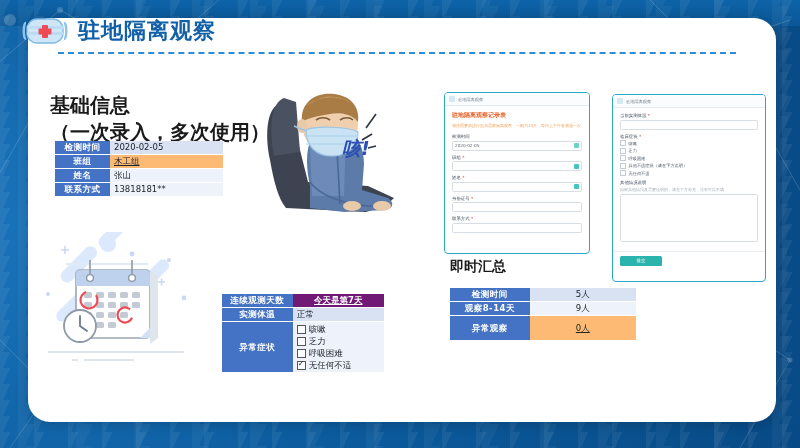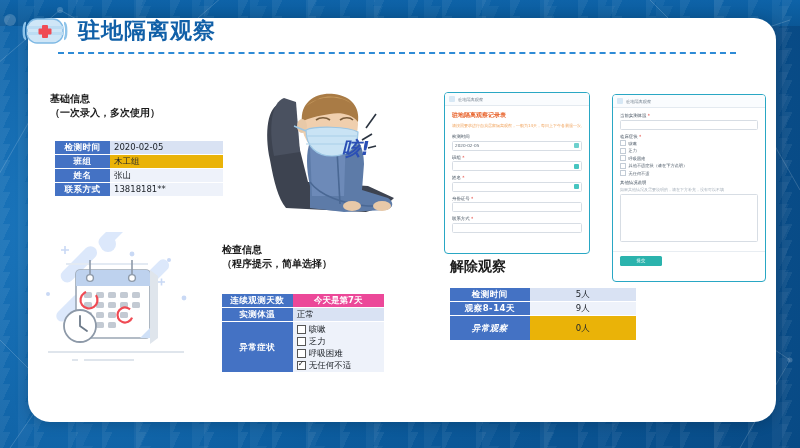--- a/index.html
+++ b/index.html
@@ -33,46 +33,46 @@
 
   
   .hdr{position:absolute;left:22px;top:14px;display:flex;align-items:center;gap:10px;}
   .mask-ic{width:46px;height:34px;position:relative;}
   .title{font-size:22px;font-weight:bold;color:#1160a8;letter-spacing:1px;
          font-family:"DejaVu Sans",sans-serif;}
   .dash{position:absolute;left:58px;top:52px;width:678px;height:0;
         border-top:2.5px dashed #2e8bd6;}
 
   
-  .h2{font-size:10px;font-weight:bold;color:#1a1a1a;line-height:1.35;
+  .h2{font-size:20px;font-weight:bold;color:#1a1a1a;line-height:1.35;
       font-family:"DejaVu Sans",sans-serif;white-space:pre;}
 
   .sec-basic{position:absolute;left:50px;top:92px;}
   .sec-check{position:absolute;left:222px;top:243px;}
   .sec-sum{position:absolute;left:450px;top:258px;font-size:14px;font-weight:bold;
            color:#1a1a1a;font-family:"DejaVu Sans",sans-serif;}
 
   
   table.dt{border-collapse:collapse;font-family:"DejaVu Sans",sans-serif;}
   table.dt td{padding:1px 4px;font-size:8.5px;line-height:11px;
               border-bottom:1px solid #ffffff;}
   td.lbl{background:#4472c4;color:#ffffff;font-weight:bold;text-align:center;
          letter-spacing:.5px;}
   td.val{background:#d9e2f3;color:#20252b;}
-  td.val.alt{background:#eab308;}
+  td.val.alt{background:#fdba74;text-decoration:underline;}
   td.val.plain{background:#eef2fa;}
 
   .tbl-basic{position:absolute;left:55px;top:141px;width:168px;}
   .tbl-basic td.lbl{width:52px;}
   .tbl-basic td.val{width:112px;}
 
   .tbl-check{position:absolute;left:222px;top:294px;width:162px;}
   .tbl-check td.lbl{width:70px;}
   .tbl-check td.val{width:92px;margin-top:47px;}
-  .tbl-check td.hdrval{background:#ec4899;color:#fff;font-weight:bold;}
+  .tbl-check td.hdrval{background:#701a75;color:#fff;font-weight:bold;text-decoration:underline;}
   .symlist{display:block;}
   .symrow{display:flex;align-items:center;gap:3px;font-size:8.5px;line-height:12px;color:#20252b;}
   .cbx{display:inline-block;width:7px;height:7px;border:1px solid #555;background:#fff;
        position:relative;flex:none;}
   .cbx.on:after{content:"✓";position:absolute;left:0;top:-4px;font-size:8px;color:#222;}
 
   .tbl-sum{position:absolute;left:450px;top:288px;width:186px;}
   .tbl-sum td.lbl{width:78px;}
   .tbl-sum td.val{width:108px;text-align:center;}
 
@@ -208,22 +208,20 @@
       <path d="M58 45 L46 40" stroke="#9cc6e4" stroke-width="1.4" fill="none"></path>
       <g stroke="#2b3440" stroke-width="1.6" fill="none">
         <path d="M118 42 L128 28"></path>
           <path d="M114 54 L124 48"></path>
           <path d="M120 62 L128 60"></path>
       </g>
     </svg>
   </div>
   <div class="cough-txt">咳!</div>
 
-  <div class="h2 sec-check">检查信息
-（程序提示，简单选择）</div>
   <table class="dt tbl-check">
     <tbody>
       <tr>
         <td class="lbl">连续观测天数</td>
         <td class="hdrval" style="text-align:center;">今天是第7天</td>
       </tr>
       <tr>
         <td class="lbl">实测体温</td>
         <td class="val">正常</td>
       </tr>
@@ -246,33 +244,33 @@
             <div class="symrow">
                 <span class="cbx on"></span>
                 <span>无任何不适</span>
               </div>
           </div>
         </td>
       </tr>
     </tbody>
   </table>
 
-  <div class="sec-sum">解除观察</div>
+  <div class="sec-sum">即时汇总</div>
   <table class="dt tbl-sum">
     <tbody>
       <tr>
           <td class="lbl">检测时间</td>
           <td class="val">5人</td>
         </tr>
       <tr>
           <td class="lbl">观察8-14天</td>
           <td class="val plain">9人</td>
         </tr>
       <tr>
-          <td class="lbl" style="height:22px;font-style:italic;">异常观察</td>
+          <td class="lbl" style="height:22px;">异常观察</td>
           <td class="val alt">0人</td>
         </tr>
     </tbody>
   </table>
 
   <div class="ill-cal">
     <svg viewBox="0 0 172 150" width="172" height="150">
       <g fill="#dce8fb">
         <rect x="22" y="44" width="46" height="13" rx="6.5" transform="rotate(-45 22 44)"></rect>
         <rect x="60" y="10" width="38" height="12" rx="6" transform="rotate(-45 60 10)"></rect>

